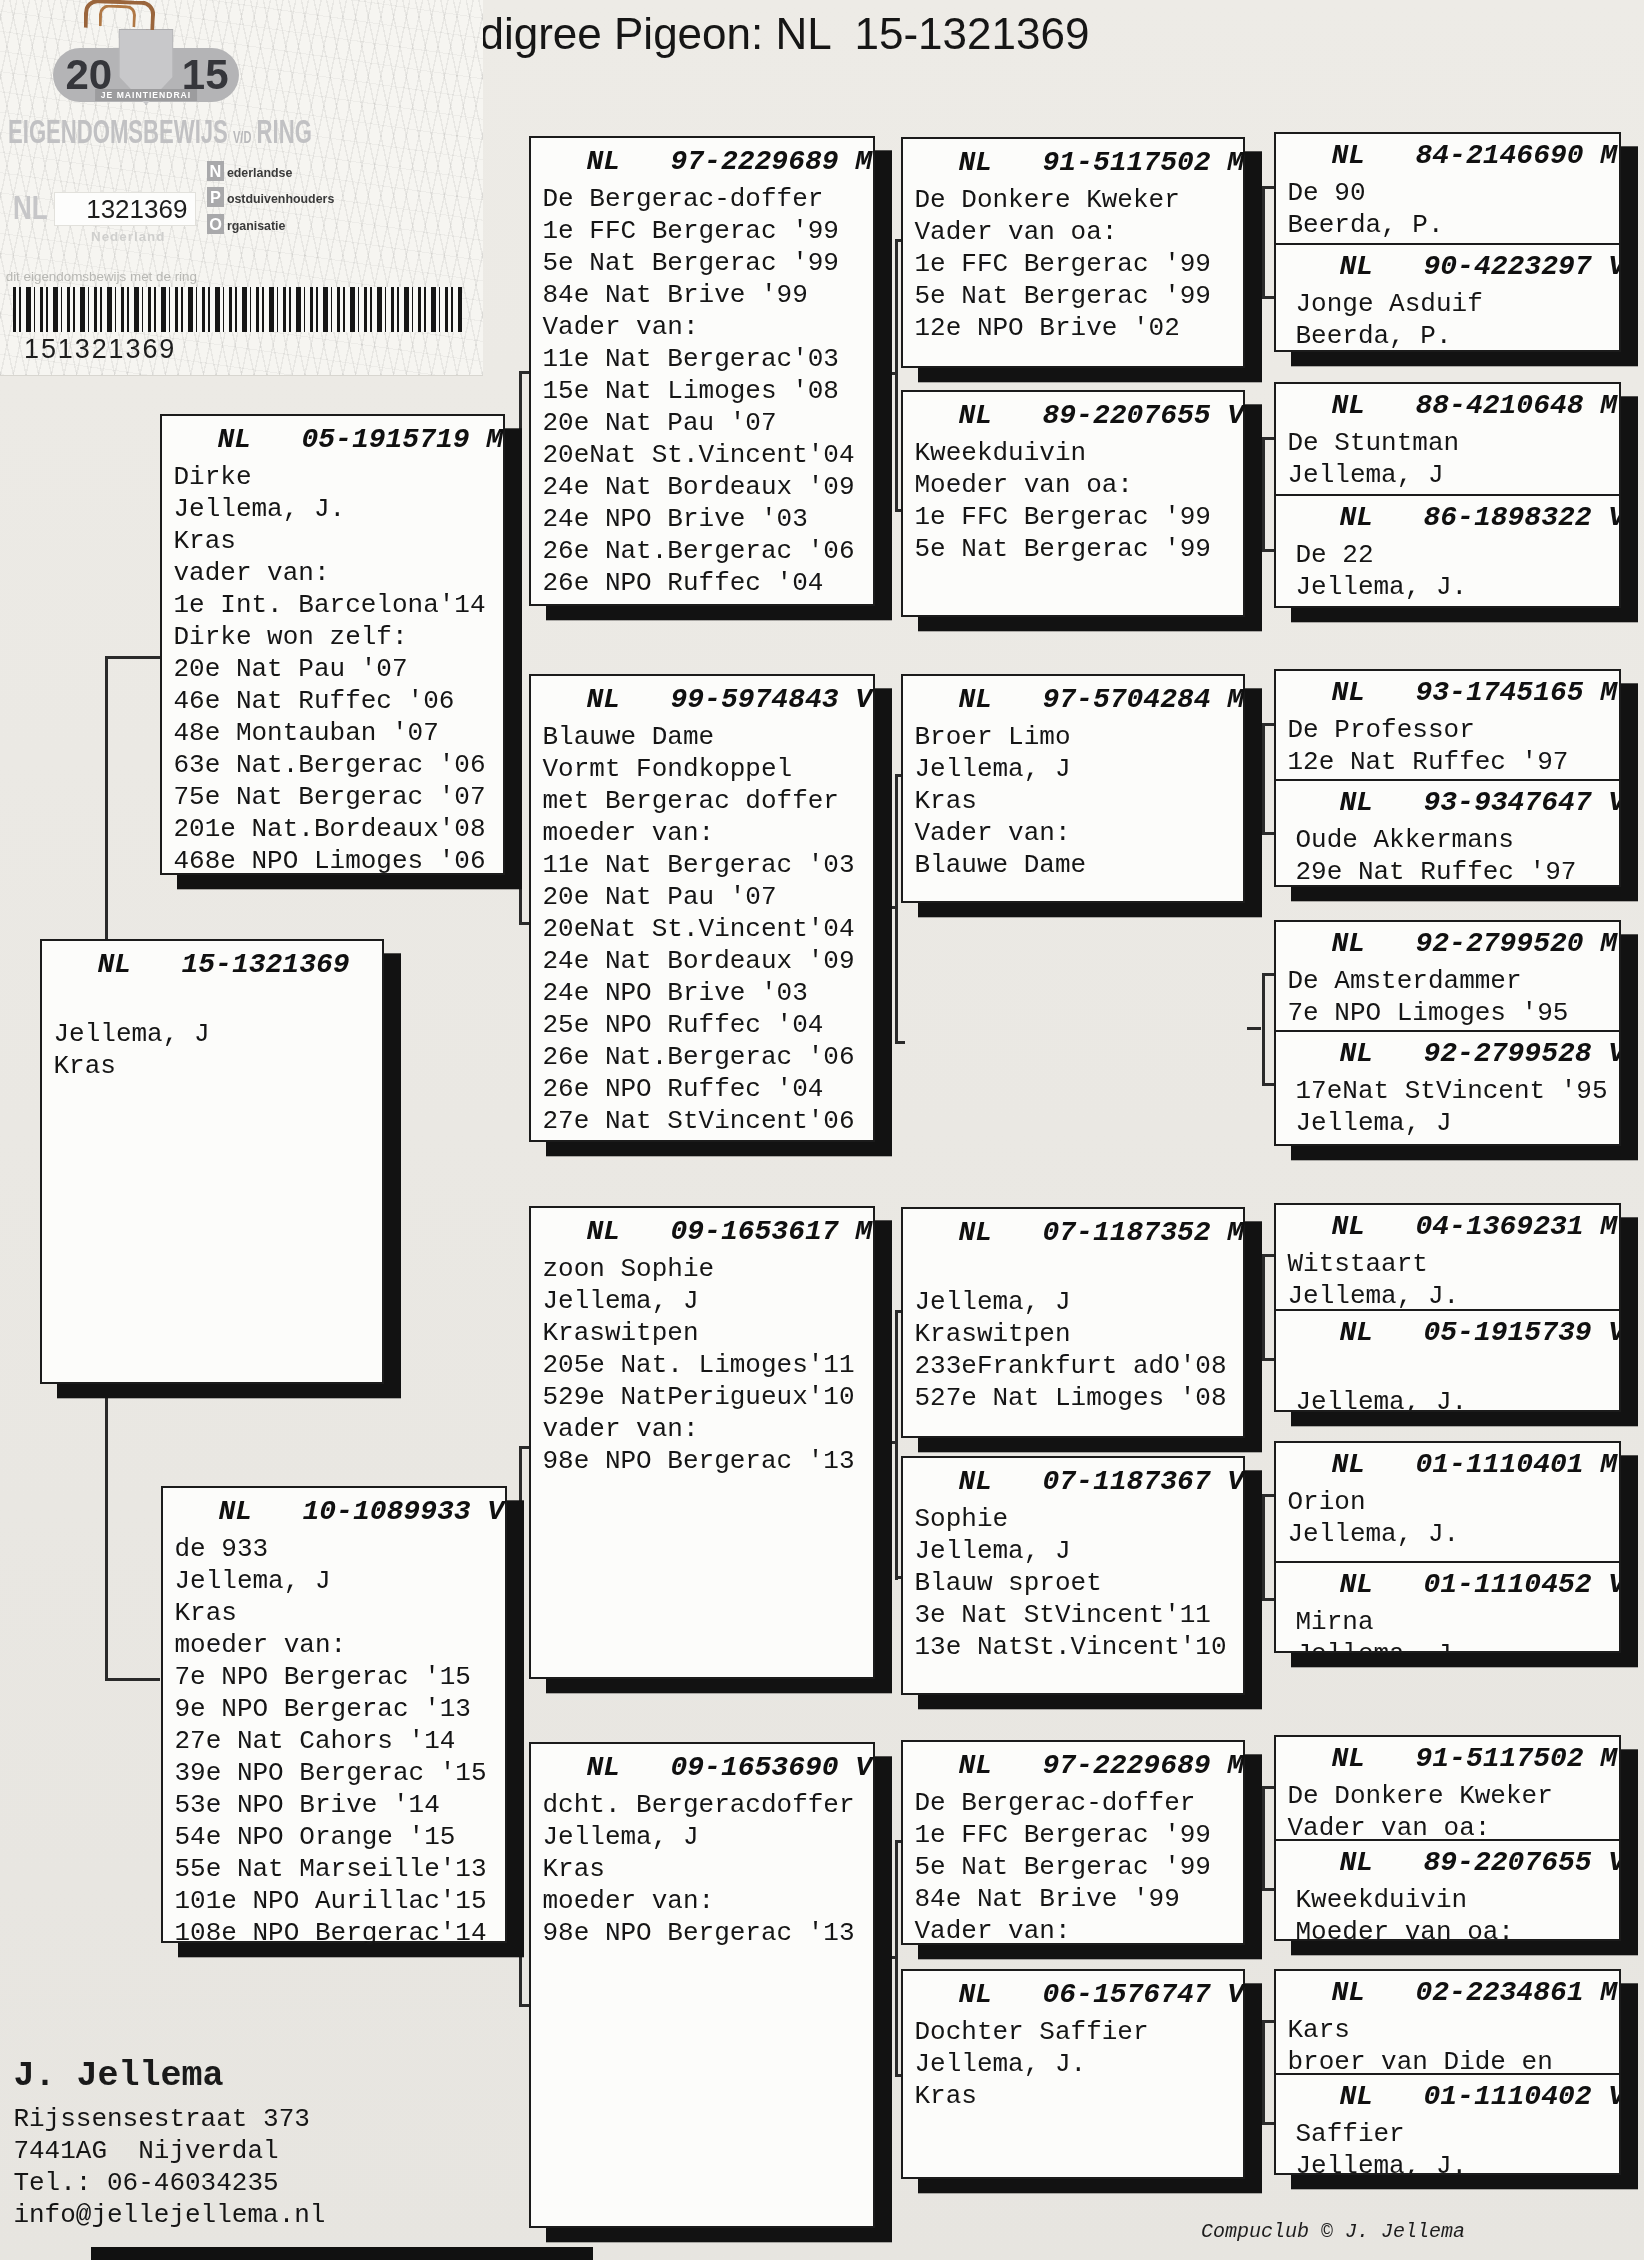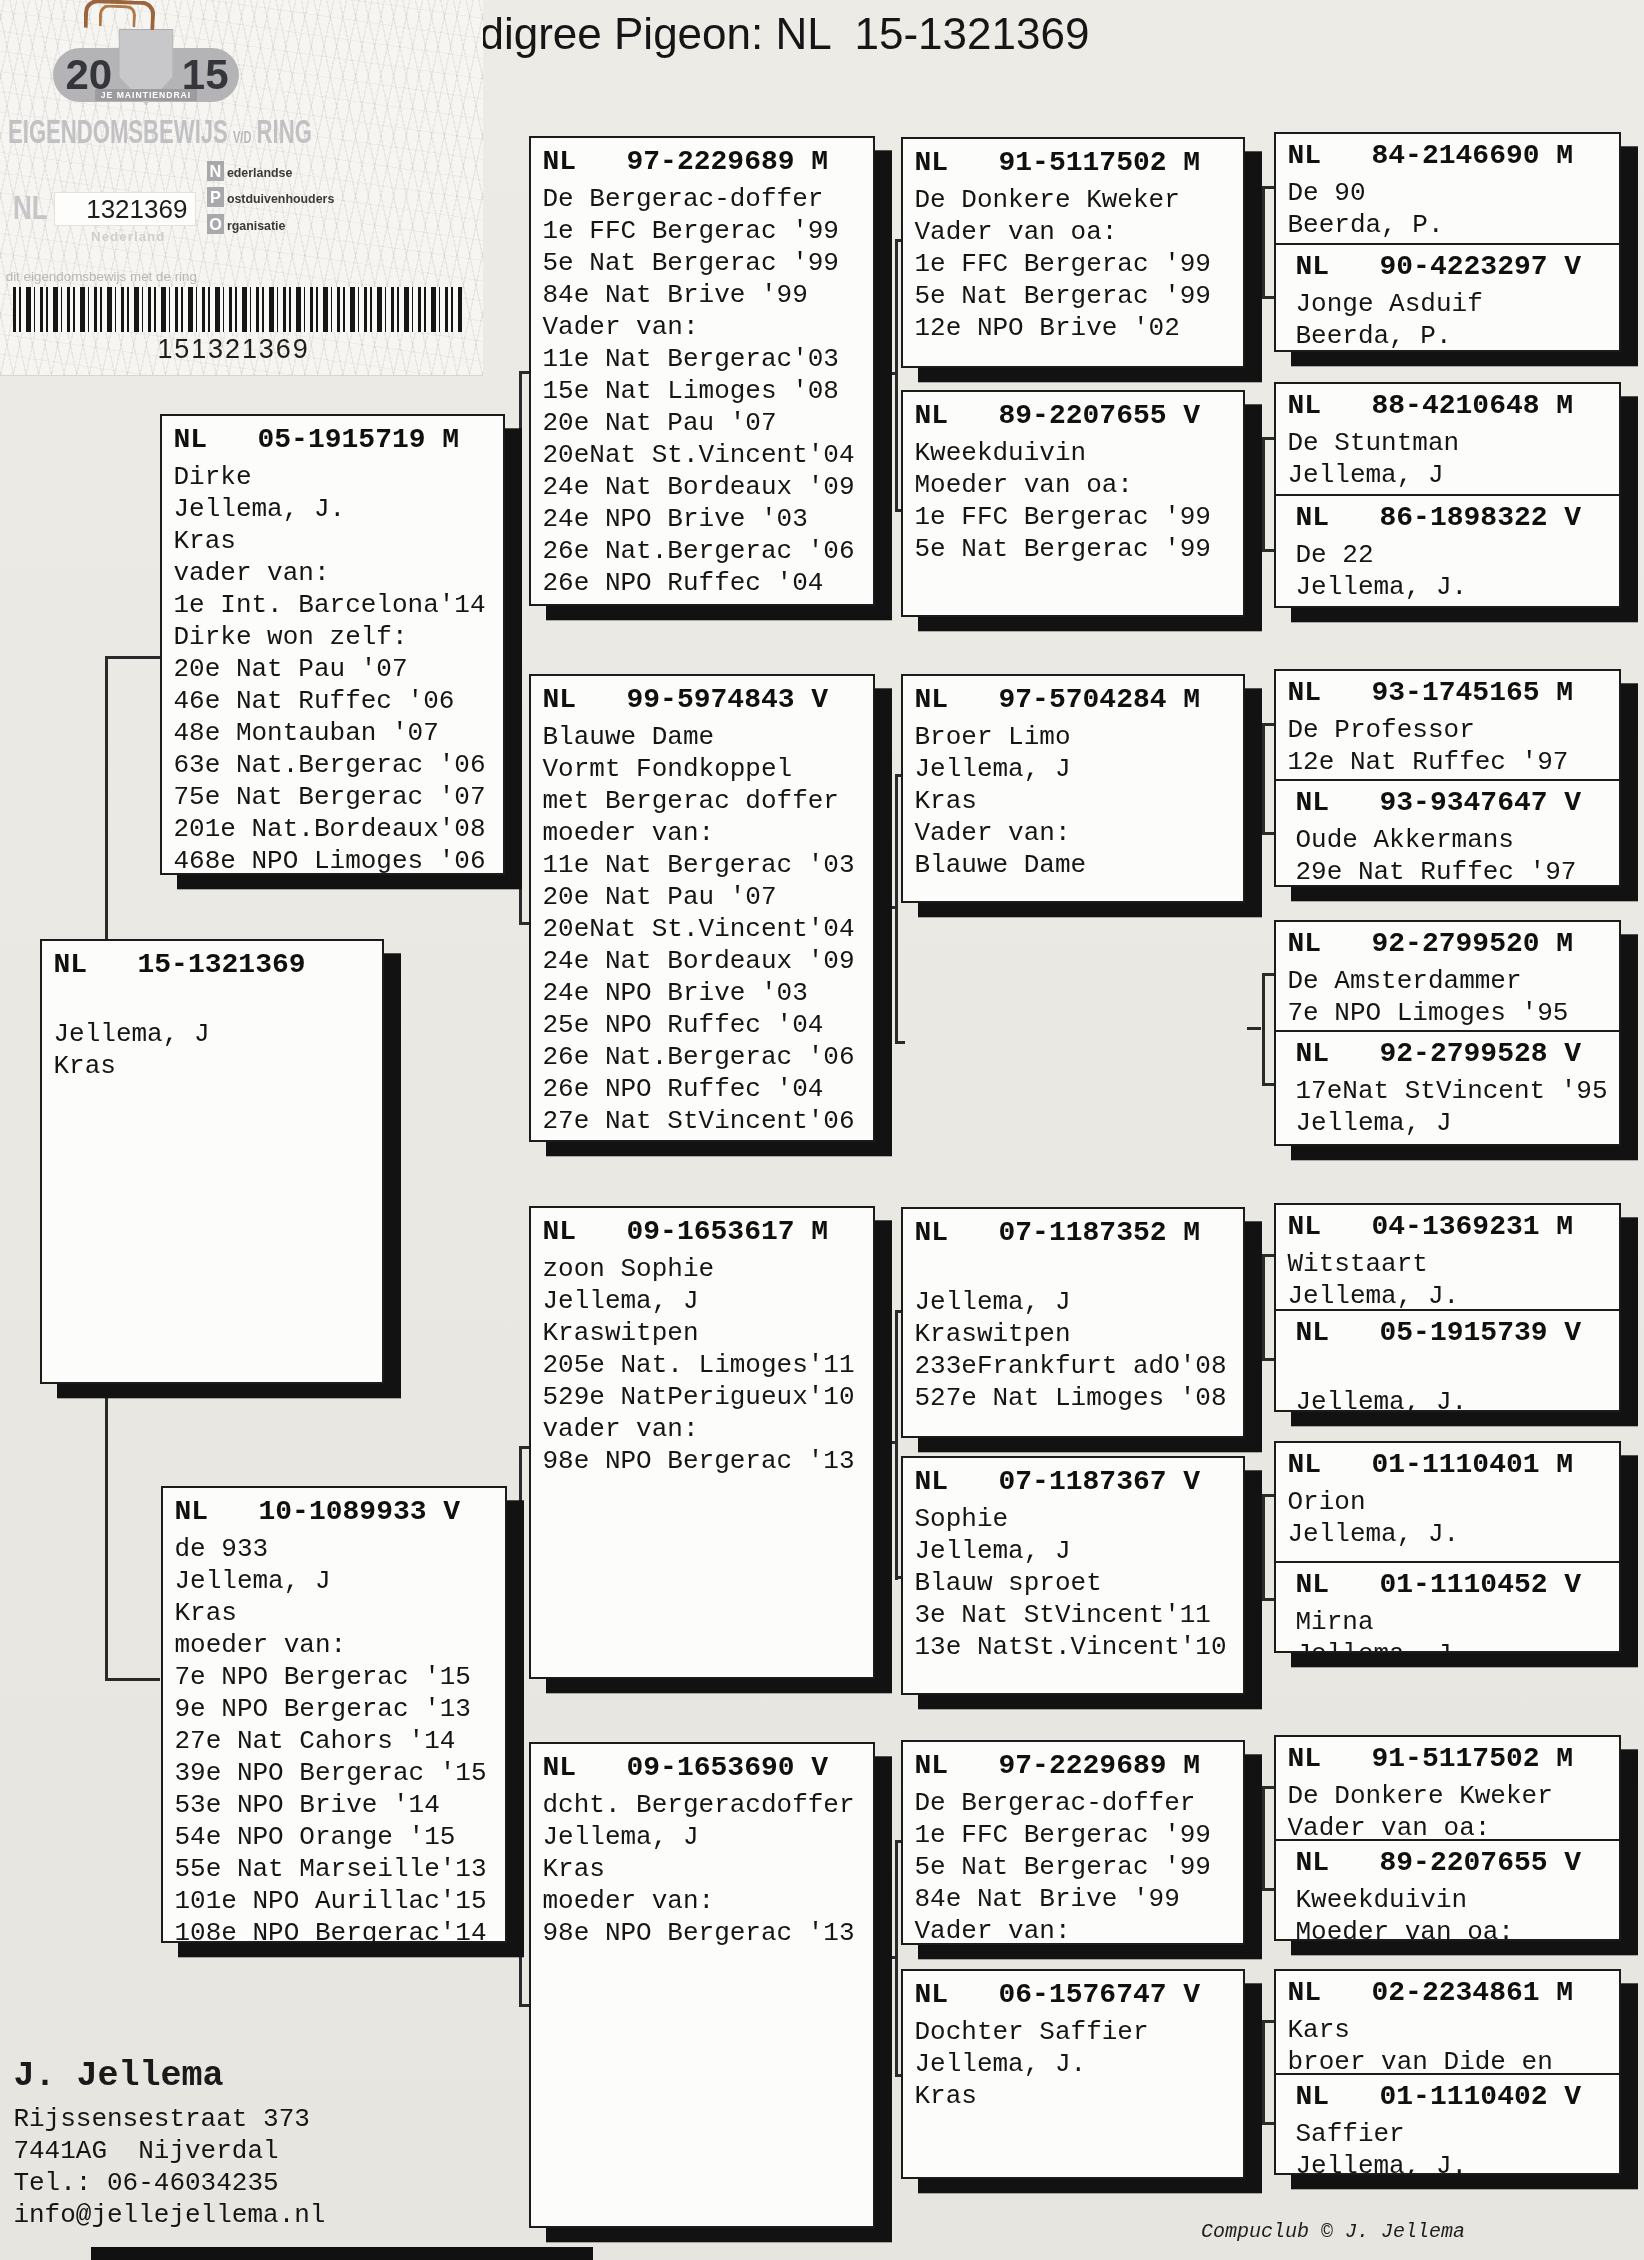--- a/index.html
+++ b/index.html
@@ -9,22 +9,22 @@
   
   .title{position:absolute;left:455px;top:7.6px;font-family:"Liberation Sans",sans-serif;
          font-size:44px;line-height:52px;color:#161616;white-space:pre;}
 
   
   .pbox,.ppair{position:absolute;background:#fcfcfa;border:2.9px solid #1b1b1b;
         box-shadow:17px 14.3px 0 #121212;box-sizing:border-box;z-index:2;}
   .ppair{display:flex;flex-direction:column;}
   .phalf{overflow:hidden;box-sizing:border-box;}
   .phalf.bottom{border-top:2.9px solid #1b1b1b;flex:1;padding-left:8px;}
-  .phead{font-family:"Liberation Mono",monospace;font-weight:bold;
-         font-size:28px;line-height:34px;padding:6.7px 11.5px 1px;white-space:pre;color:#101010;}
+  .phead{font-family:"Liberation Mono",monospace;font-style:italic;font-weight:bold;
+         font-size:28px;line-height:34px;padding:6.7px 11.5px 1px;white-space:pre;color:#101010;margin-left:44px;}
   .ppair .phead{padding-top:4.8px;}
   .plines{padding-top:2.9px;}
   .bline{font-size:26px;line-height:32px;padding:0 11.5px;white-space:pre;color:#151515;}
 
   
   .cline{position:absolute;background:#2a2a2a;z-index:1;}
 
   
   .cert{position:absolute;left:0;top:0;width:483px;height:375px;background:#f6f5f1;
         border-bottom:1.9px solid #d8d6d0;z-index:3;
@@ -56,21 +56,21 @@
   .cert-ringnum{font:26px/32px "Liberation Sans",sans-serif;color:#1d1d1d;text-align:right;padding-right:7.6px;}
   .npo{position:absolute;left:207px;display:flex;align-items:flex-start;gap:2.9px;}
   .npo .tile{width:17px;height:20px;background:#a9a9ab;color:#fff;font:bold 16.3px/20px "Liberation Sans",sans-serif;text-align:center;}
   .npo .rest{font:bold 12.4px/14.3px "Liberation Sans",sans-serif;color:#3a3a3a;margin-top:5px;}
   .cert-country{position:absolute;left:91px;top:229px;font:bold 13.4px "Liberation Sans",sans-serif;
         color:#cfcfcd;letter-spacing:1px;}
   .cert-note{position:absolute;left:5.7px;top:269px;font:13.4px "Liberation Sans",sans-serif;color:#b7b7b3;}
   .barcode{position:absolute;left:13.4px;top:287px;width:449px;height:45px;
         background:repeating-linear-gradient(90deg,#161616 0 2.9px,#f8f8f6 2.9px 5.7px,#161616 5.7px 7.6px,
           #f8f8f6 7.6px 13.4px,#161616 13.4px 18px,#f8f8f6 18px 21px,#161616 21px 22px,#f8f8f6 22px 27px);}
-  .barcode-num{position:absolute;left:9px;top:334px;width:449px;text-align:center;
+  .barcode-num{position:absolute;left:24px;top:334px;width:449px;
         font:27px/31px "Liberation Sans",sans-serif;color:#1d1d1d;letter-spacing:1.9px;}
 
   
   .owner-name{position:absolute;left:13.4px;top:2055px;font-weight:bold;font-size:35px;line-height:42px;white-space:pre;}
   .owner-lines{position:absolute;left:13.4px;top:2103px;}
   .owner-lines .bline{padding:0;}
   .compuclub{position:absolute;left:1201px;top:2220px;font-style:italic;font-size:20px;white-space:pre;color:#1d1d1d;}
   .bottom-strip{position:absolute;left:91px;top:2247px;width:502px;height:13.4px;background:#111;z-index:2;}
 </style>
 </head>

